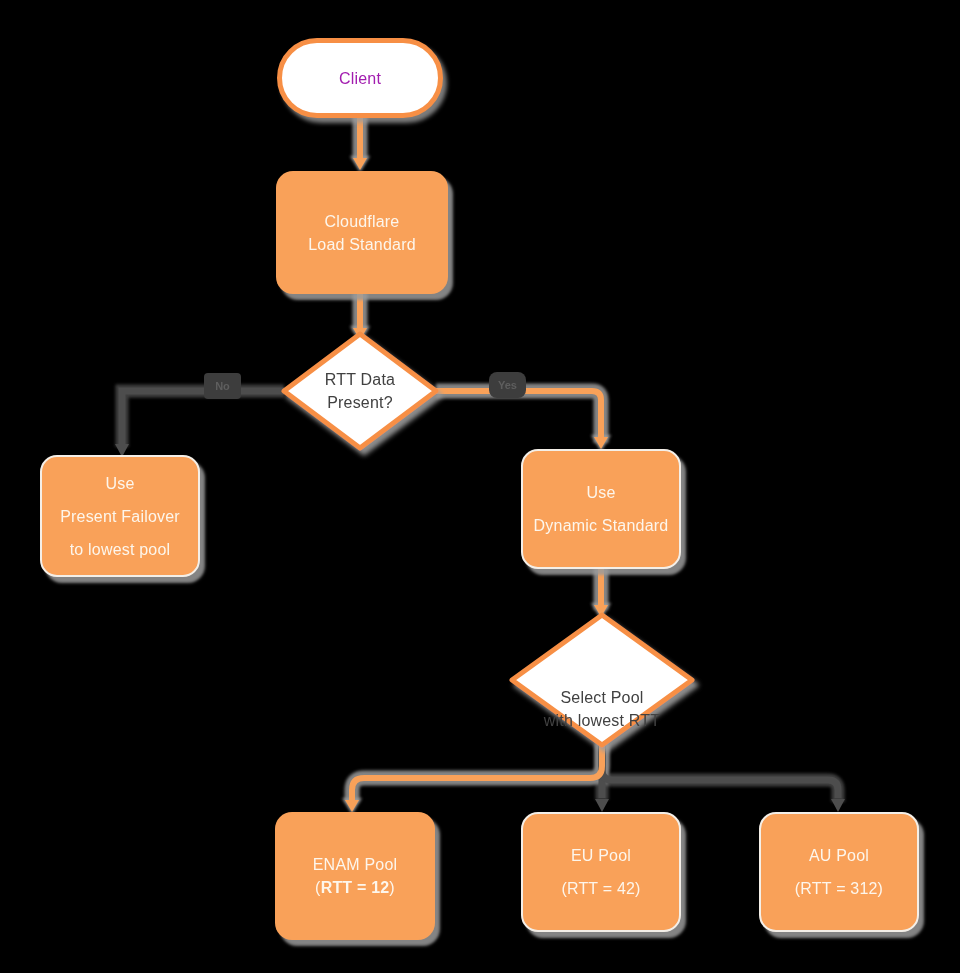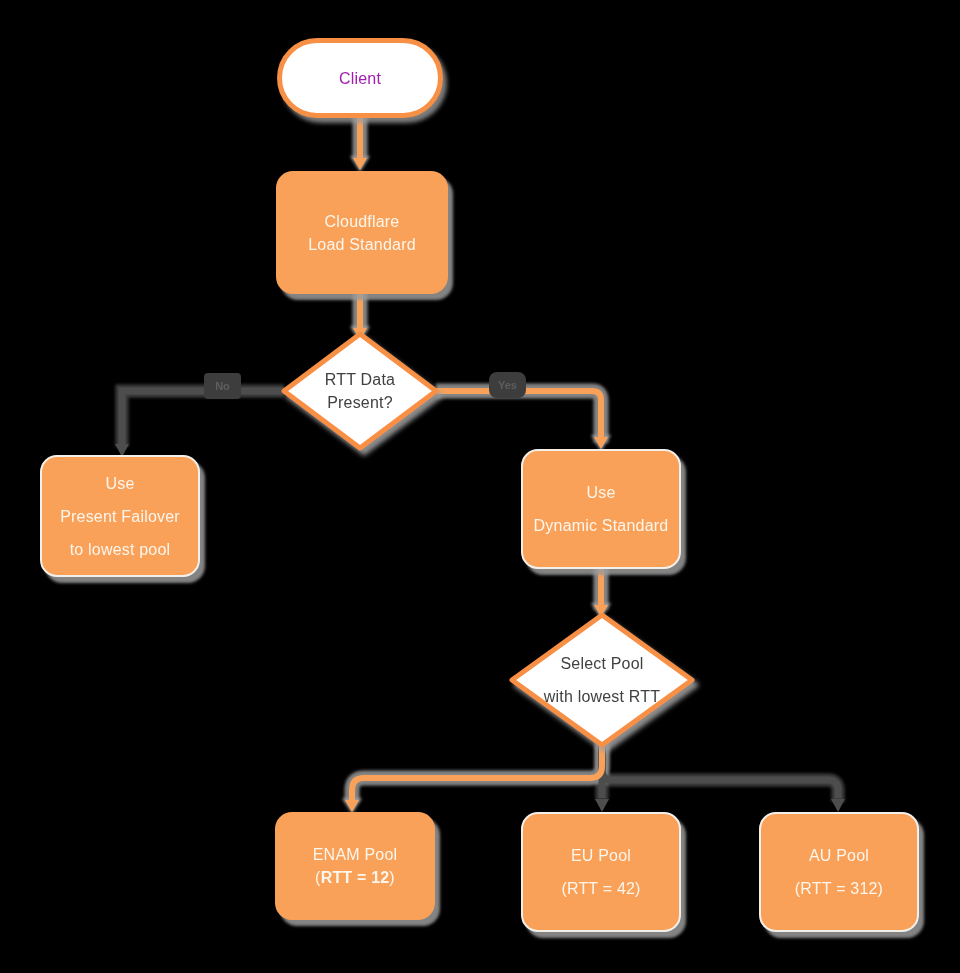--- a/index.html
+++ b/index.html
@@ -122,26 +122,26 @@
     <div>Use</div>
     <div>Present Failover</div>
     <div>to lowest pool</div>
   </div>
 
   <div class="node orange lightedge" style="left:521px;top:449px;width:160px;height:120px;">
     <div>Use</div>
     <div>Dynamic Standard</div>
   </div>
 
-  <div class="node diamond-text" style="left:512px;top:652px;width:180px;height:56px;justify-content:space-between;">
+  <div class="node diamond-text" style="left:512px;top:681px;width:180px;height:56px;">
     <div>Select Pool</div>
     <div>with lowest RTT</div>
   </div>
 
-  <div class="node orange" style="left:275px;top:812px;width:160px;height:108px;">
+  <div class="node orange" style="left:275px;top:812px;width:160px;height:128px;">
     <div>ENAM Pool</div>
     <div><span>(</span><b>RTT = 12</b><span>)</span></div>
   </div>
 
   <div class="node orange lightedge" style="left:521px;top:812px;width:160px;height:120px;">
     <div>EU Pool</div>
     <div>(RTT = 42)</div>
   </div>
 
   <div class="node orange lightedge" style="left:759px;top:812px;width:160px;height:120px;">

